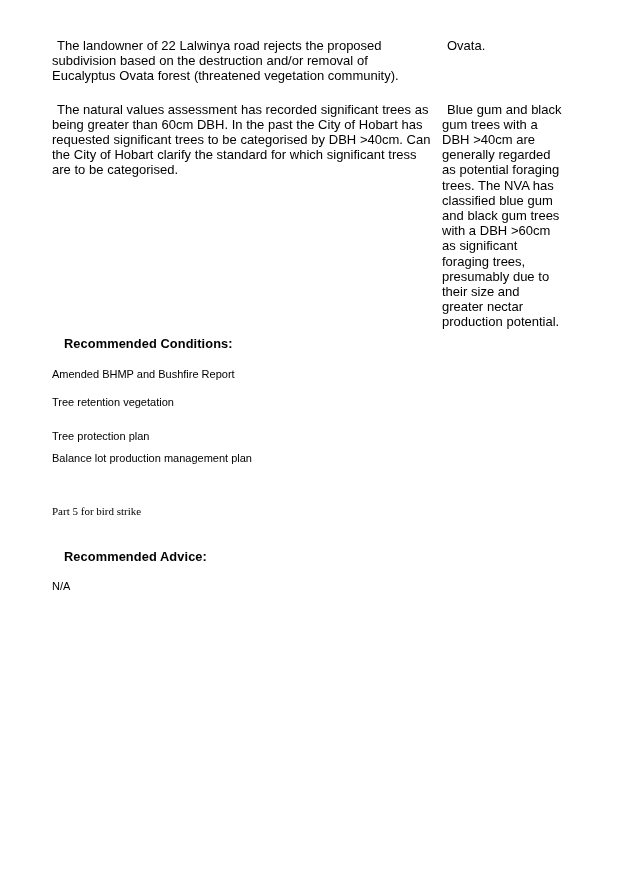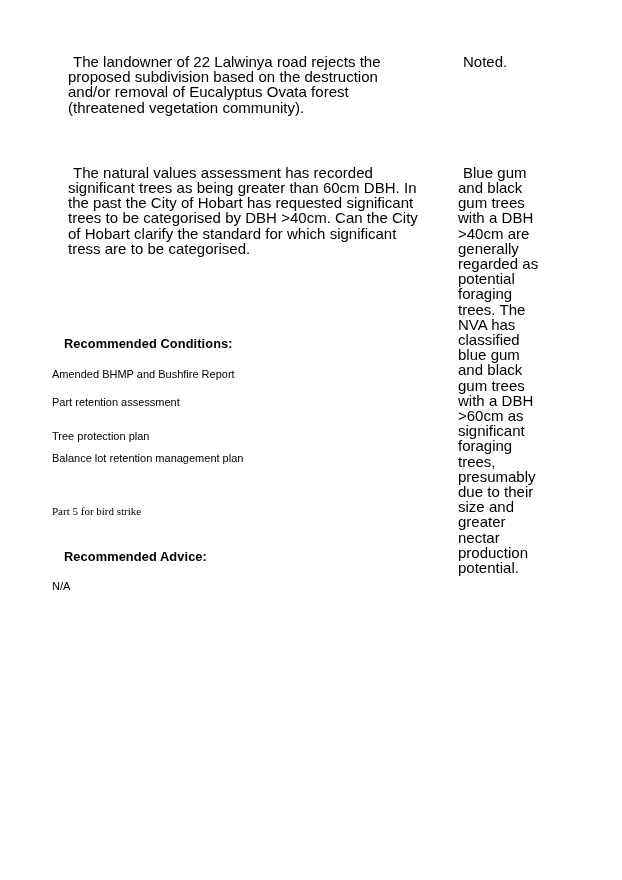--- a/index.html
+++ b/index.html
@@ -35,23 +35,23 @@
     flex: 0 0 390px;
     padding-right: 8px;
     box-sizing: border-box;
   }
   .col-response {
     width: 122px;
     flex: 0 0 122px;
     box-sizing: border-box;
   }
   .para {
-    font-size: 15px;
+    font-size: 13px;
     line-height: 15.2px;
-    margin: 16px;
+    margin: 0;
     text-indent: 5px;
     word-spacing: 0.1px;
   }
   .row-gap {
     height: 18px;
   }
   .section {
     position: absolute;
     left: 52px;
     width: 460px;
@@ -75,21 +75,21 @@
 
 <div id="page">
 
   <div class="doc-body">
 
     <div class="comment-row">
       <div class="col-comment">
         <p class="para"> The landowner of 22 Lalwinya road rejects the proposed subdivision based on the destruction and/or removal of Eucalyptus Ovata forest (threatened vegetation community).</p>
       </div>
       <div class="col-response">
-        <p class="para"> Noted.</p>
+        <p class="para"> Ovata.</p>
       </div>
     </div>
 
     <div class="row-gap"></div>
 
     <div class="comment-row">
       <div class="col-comment">
         <p class="para"> The natural values assessment has recorded significant trees as being greater than 60cm DBH. In the past the City of Hobart has requested significant trees to be categorised by DBH &gt;40cm.  Can the City of Hobart clarify the standard for which significant tress are to be categorised.</p>
       </div>
       <div class="col-response">
@@ -100,27 +100,27 @@
   </div>
 
   <div class="section" style="top:336px;">
     <p class="heading">Recommended Conditions:</p>
   </div>
 
   <div class="section" style="top:366px;">
     <p class="list-item">Amended BHMP and Bushfire Report</p>
   </div>
   <div class="section" style="top:394px;">
-    <p class="list-item">Part retention assessment</p>
+    <p class="list-item">Tree retention vegetation</p>
   </div>
   <div class="section" style="top:428px;">
     <p class="list-item">Tree protection plan</p>
   </div>
   <div class="section" style="top:450px;">
-    <p class="list-item">Balance lot retention management plan</p>
+    <p class="list-item">Balance lot production management plan</p>
   </div>
   <div class="section" style="top:503px;font-family:Liberation Serif, serif;">
     <p class="list-item">Part 5 for bird strike</p>
   </div>
 
   <div class="section" style="top:578px;">
     <p class="list-item">N/A</p>
   </div>
 
   <div class="section" style="top:549px;">

